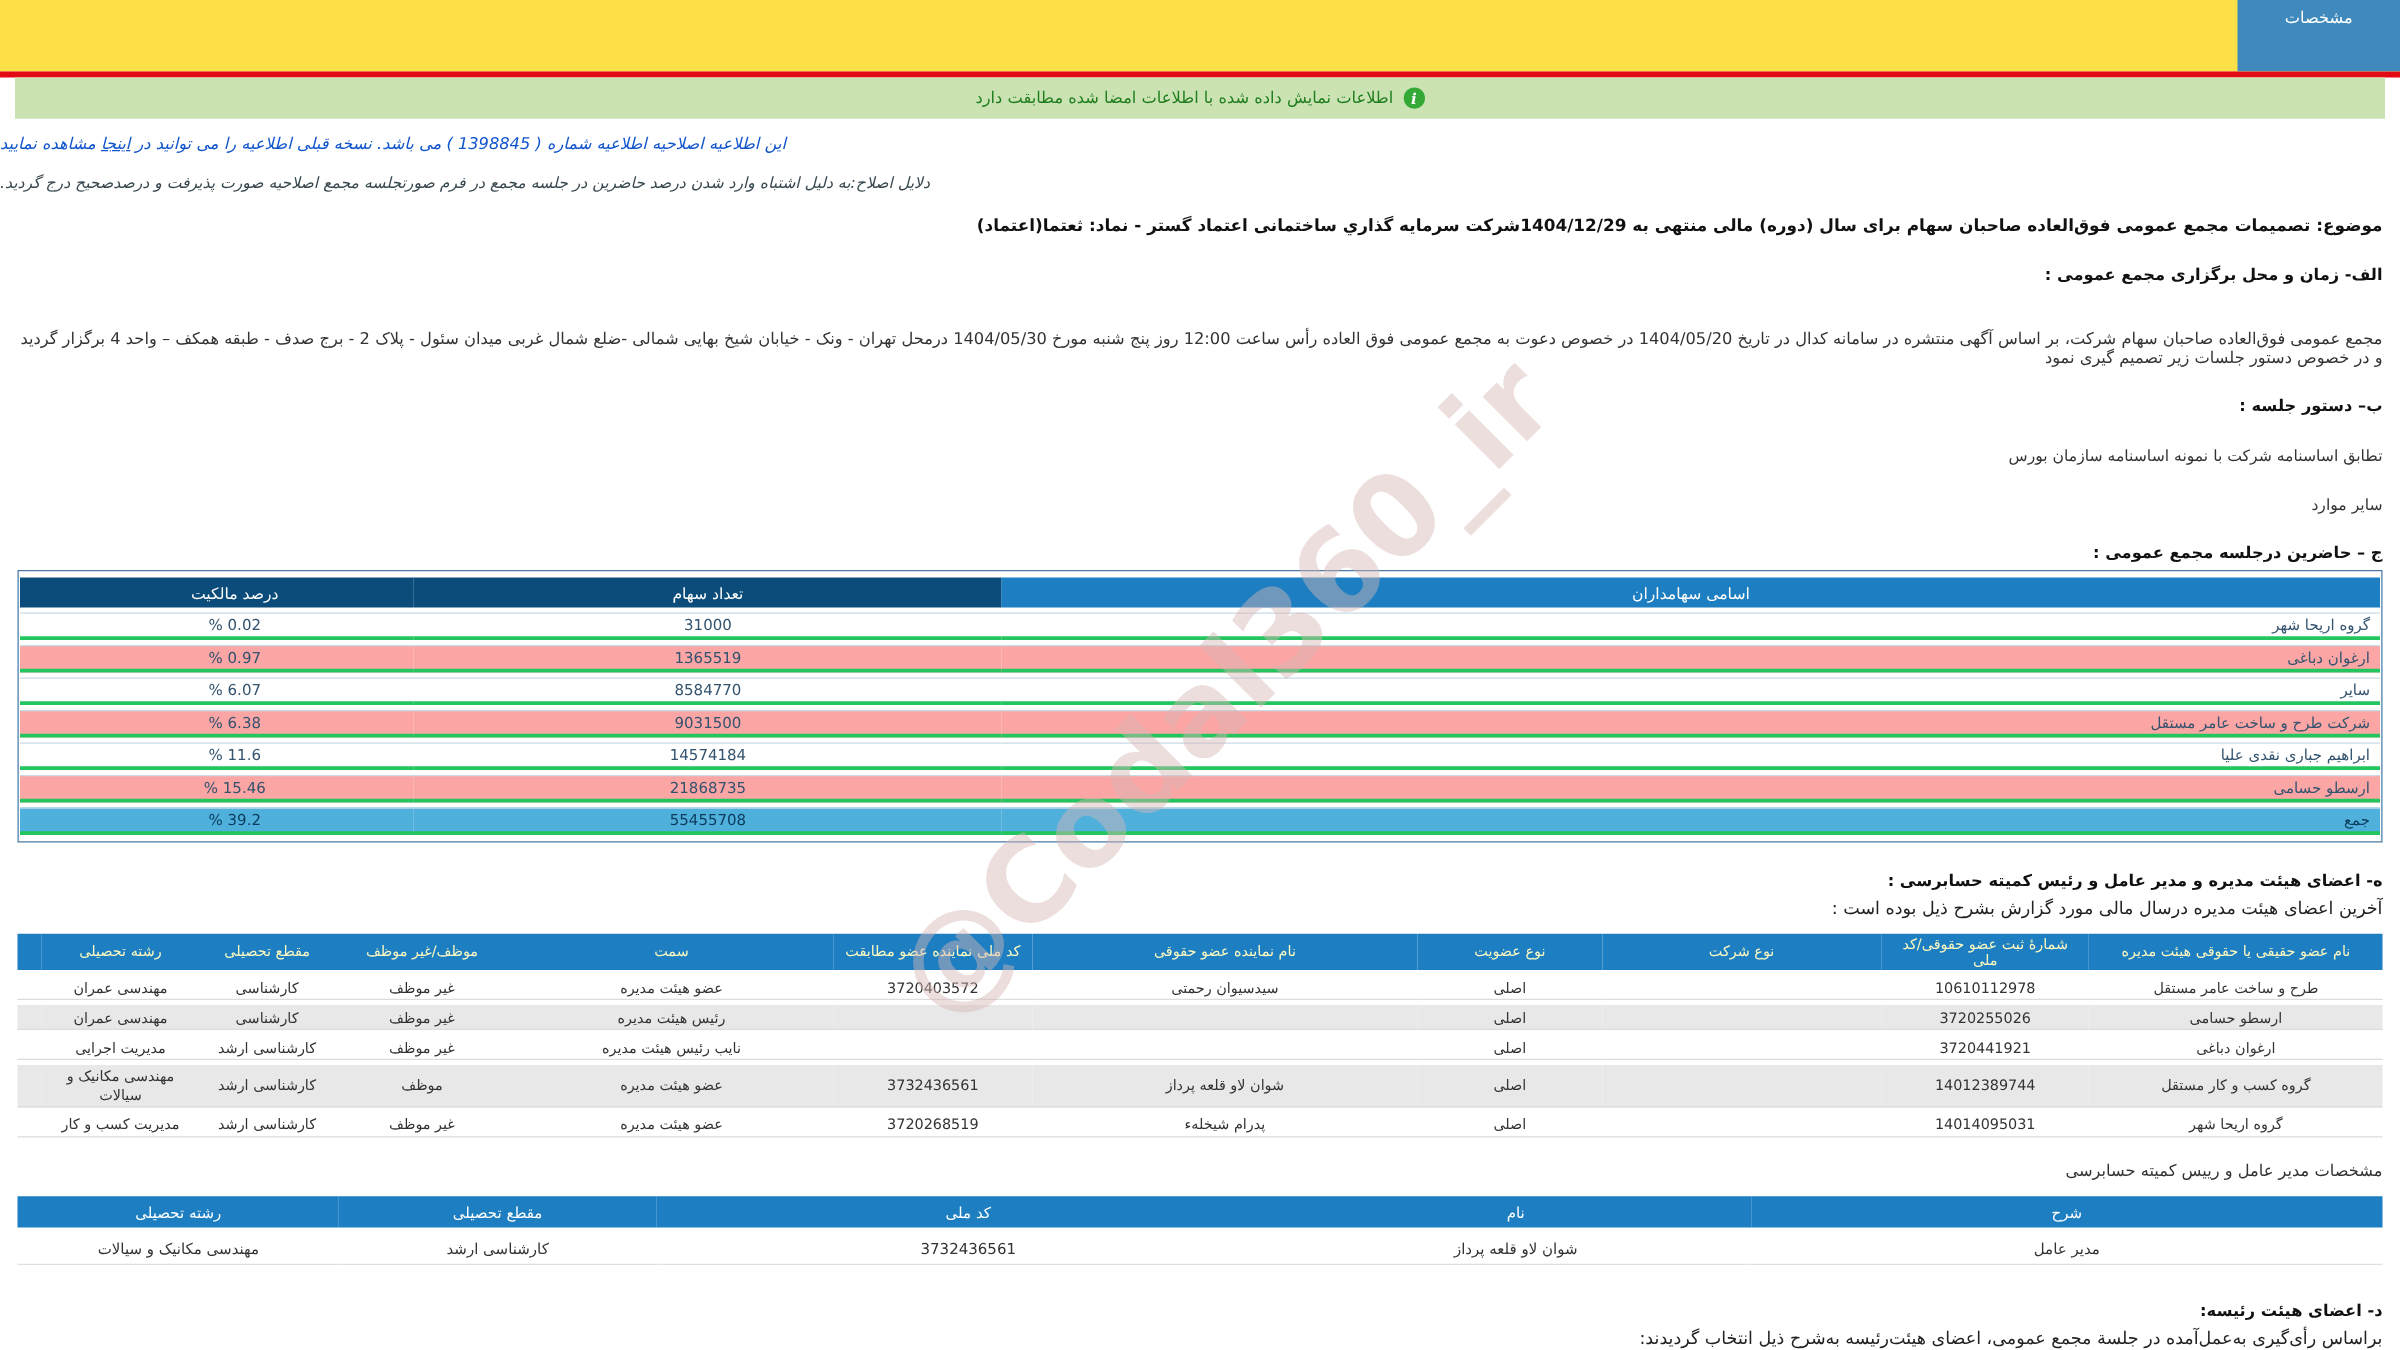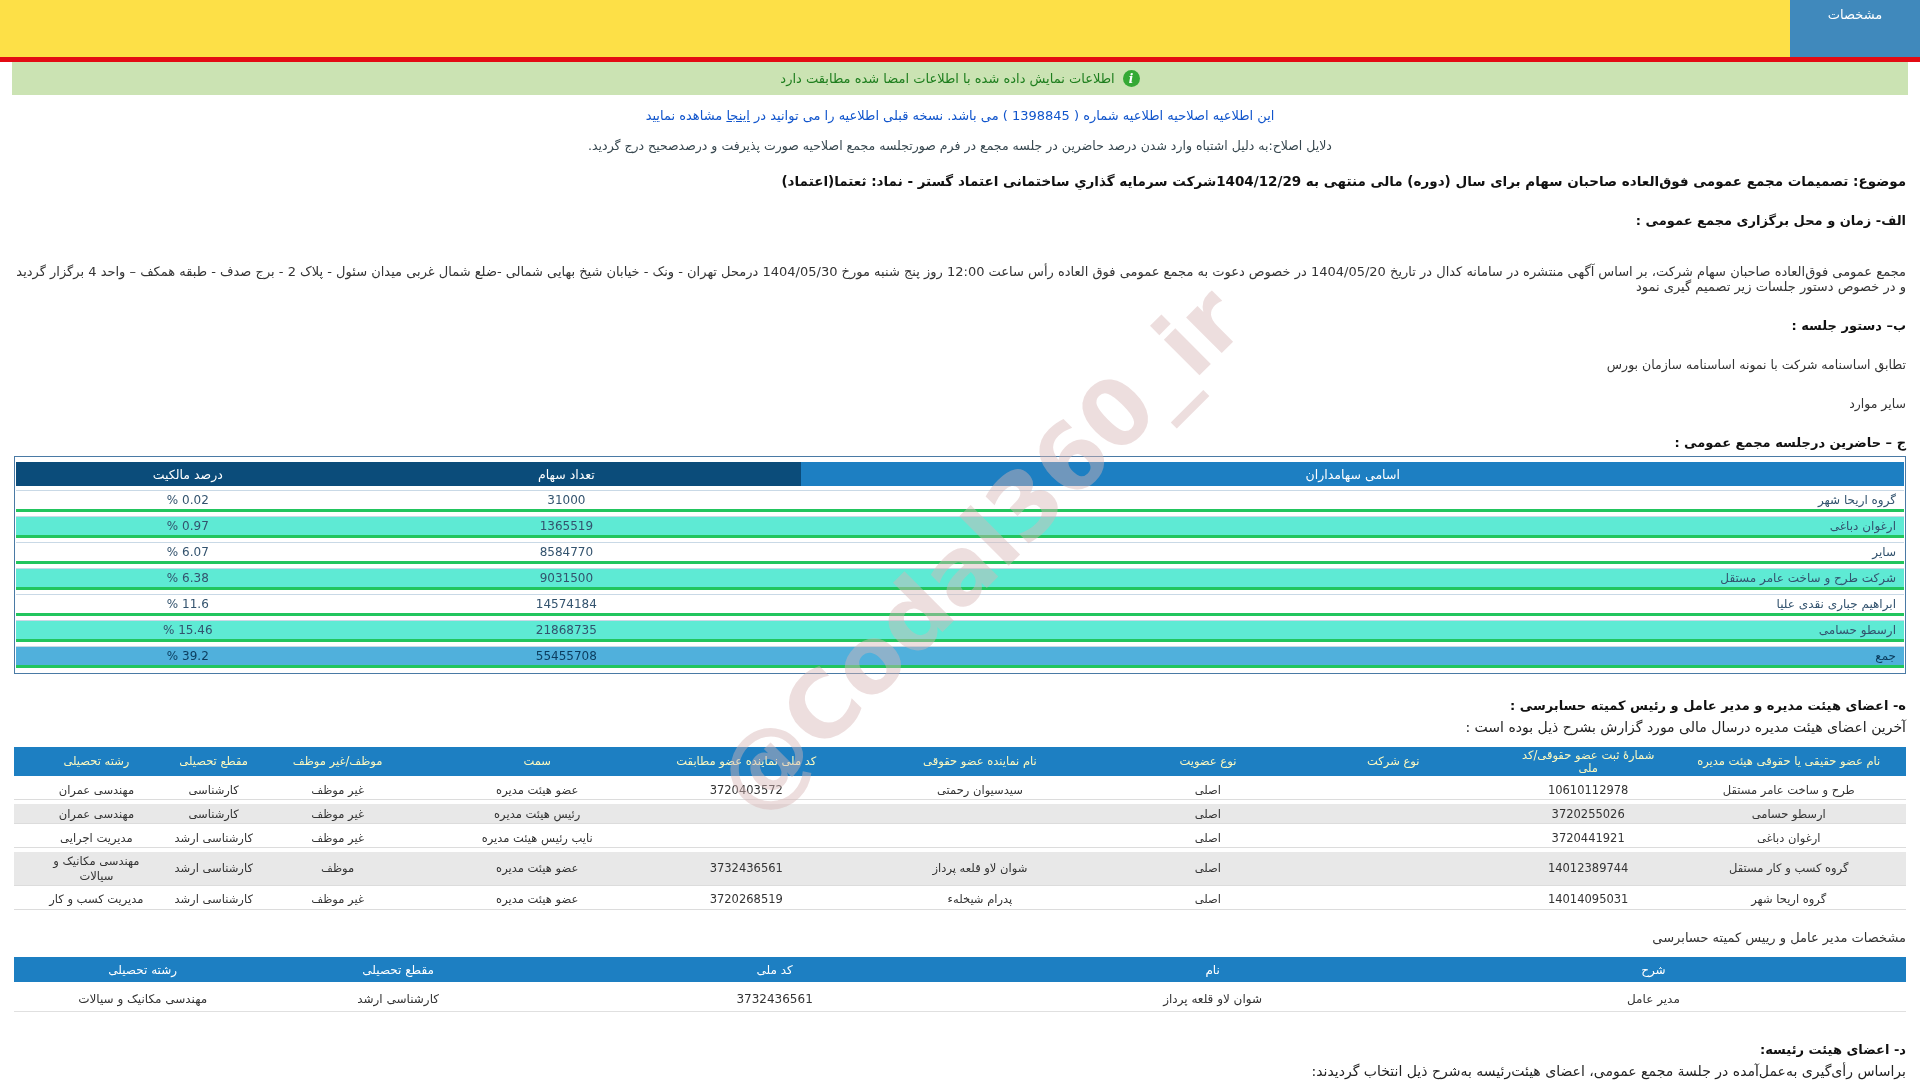--- a/index.html
+++ b/index.html
@@ -8,39 +8,39 @@
   .topbar { position:relative; height:57px; background:#fde047; }
   .topbar .tab { position:absolute; left:auto; right:0; top:0; width:130px; height:57px;
     background:#4089bc; color:#fff; font-size:13px; text-align:center; padding-top:7px; cursor:pointer; }
   .redline { height:5px; background:#e30b13; }
   .infobar { margin:0 12px; height:33px; background:#cbe3b3; display:flex;
     align-items:center; justify-content:center; gap:8px; }
   .infobar .msg { color:#1e7e1e; font-size:13px; }
   .info-ico { width:17px; height:17px; border-radius:50%; background:#35a935; color:#fff;
     font-size:12px; font-weight:bold; display:inline-flex; align-items:center; justify-content:center;
     font-family:"DejaVu Serif",serif; font-style:italic; }
-  .centerline { text-align:center; }
+  .centerline { text-align:left;font-style:italic; }
   .linkline { margin-top:13px; font-size:13px; color:#1155cc; }
   .linkline a { color:#1155cc; text-decoration:underline; cursor:pointer; }
   .reasonline { margin-top:15px; font-size:12.5px; color:#37474f; }
   .rblock { margin:0 14px; text-align:right; }
   .subject { margin-top:20px; font-size:13.5px; font-weight:bold; color:#111; }
   .sectitle { margin-top:24px; font-size:13px; font-weight:bold; color:#111; }
   .bodytext { margin-top:36px; font-size:13px; color:#333; }
   .itemline { margin-top:24px; font-size:12.5px; color:#333; }
   table { width:1892px; margin:8px 14px 0; border-collapse:separate; border-spacing:0 4px;
     table-layout:fixed; font-size:12px; }
   th,td { padding:2px 8px; overflow:hidden; white-space:nowrap; }
   .tbl1wrap { margin:6px 14px 0; border:1px solid #4a7aa5; padding:1px; }
   .tbl1wrap table { margin:0; width:100%; }
   .tbl1 th { height:24px; color:#fff; font-weight:normal; font-size:12.5px; }
   .tbl1 th.dark { background:#0b4c7a; }
   .tbl1 th.bright { background:#1d7fc2; }
   .tbl1 td { height:20px; color:#33536e; border-top:1px solid #c9d9e6; border-bottom:3px solid #22c55e; }
-  .tbl1 tr.alt td { background:#5eead4; }
+  .tbl1 tr.alt td { background:#fca5a5; }
   .tbl1 tr.total td { background:#50b0dc; color:#0b3c5e; }
   .cell-c { text-align:center; }
   .cell-r { text-align:right; }
   .tbl2 th { height:23px; background:#1d7fc2; color:#fcf9c0; font-weight:normal; font-size:11.5px; white-space:normal; line-height:1.1; }
   .tbl2 td { color:#333; font-size:11.5px; height:20px; border-bottom:1px solid #dcdcdc; white-space:normal; line-height:1.25;text-align:center; }
   .tbl2 tr.alt td { background:#e8e8e8; }
   .tbl3 th { height:25px; background:#1d7fc2; color:#fff; font-weight:normal; font-size:12px; }
   .tbl3 td { height:26px; color:#333; text-align:center; background:#fff; border-bottom:1px solid #e0e0e0; }
   .presidium-intro { margin-top:6px; font-size:14px; color:#222; }
   .member-line { font-size:12.5px; color:#a16207; line-height:1.45; }

